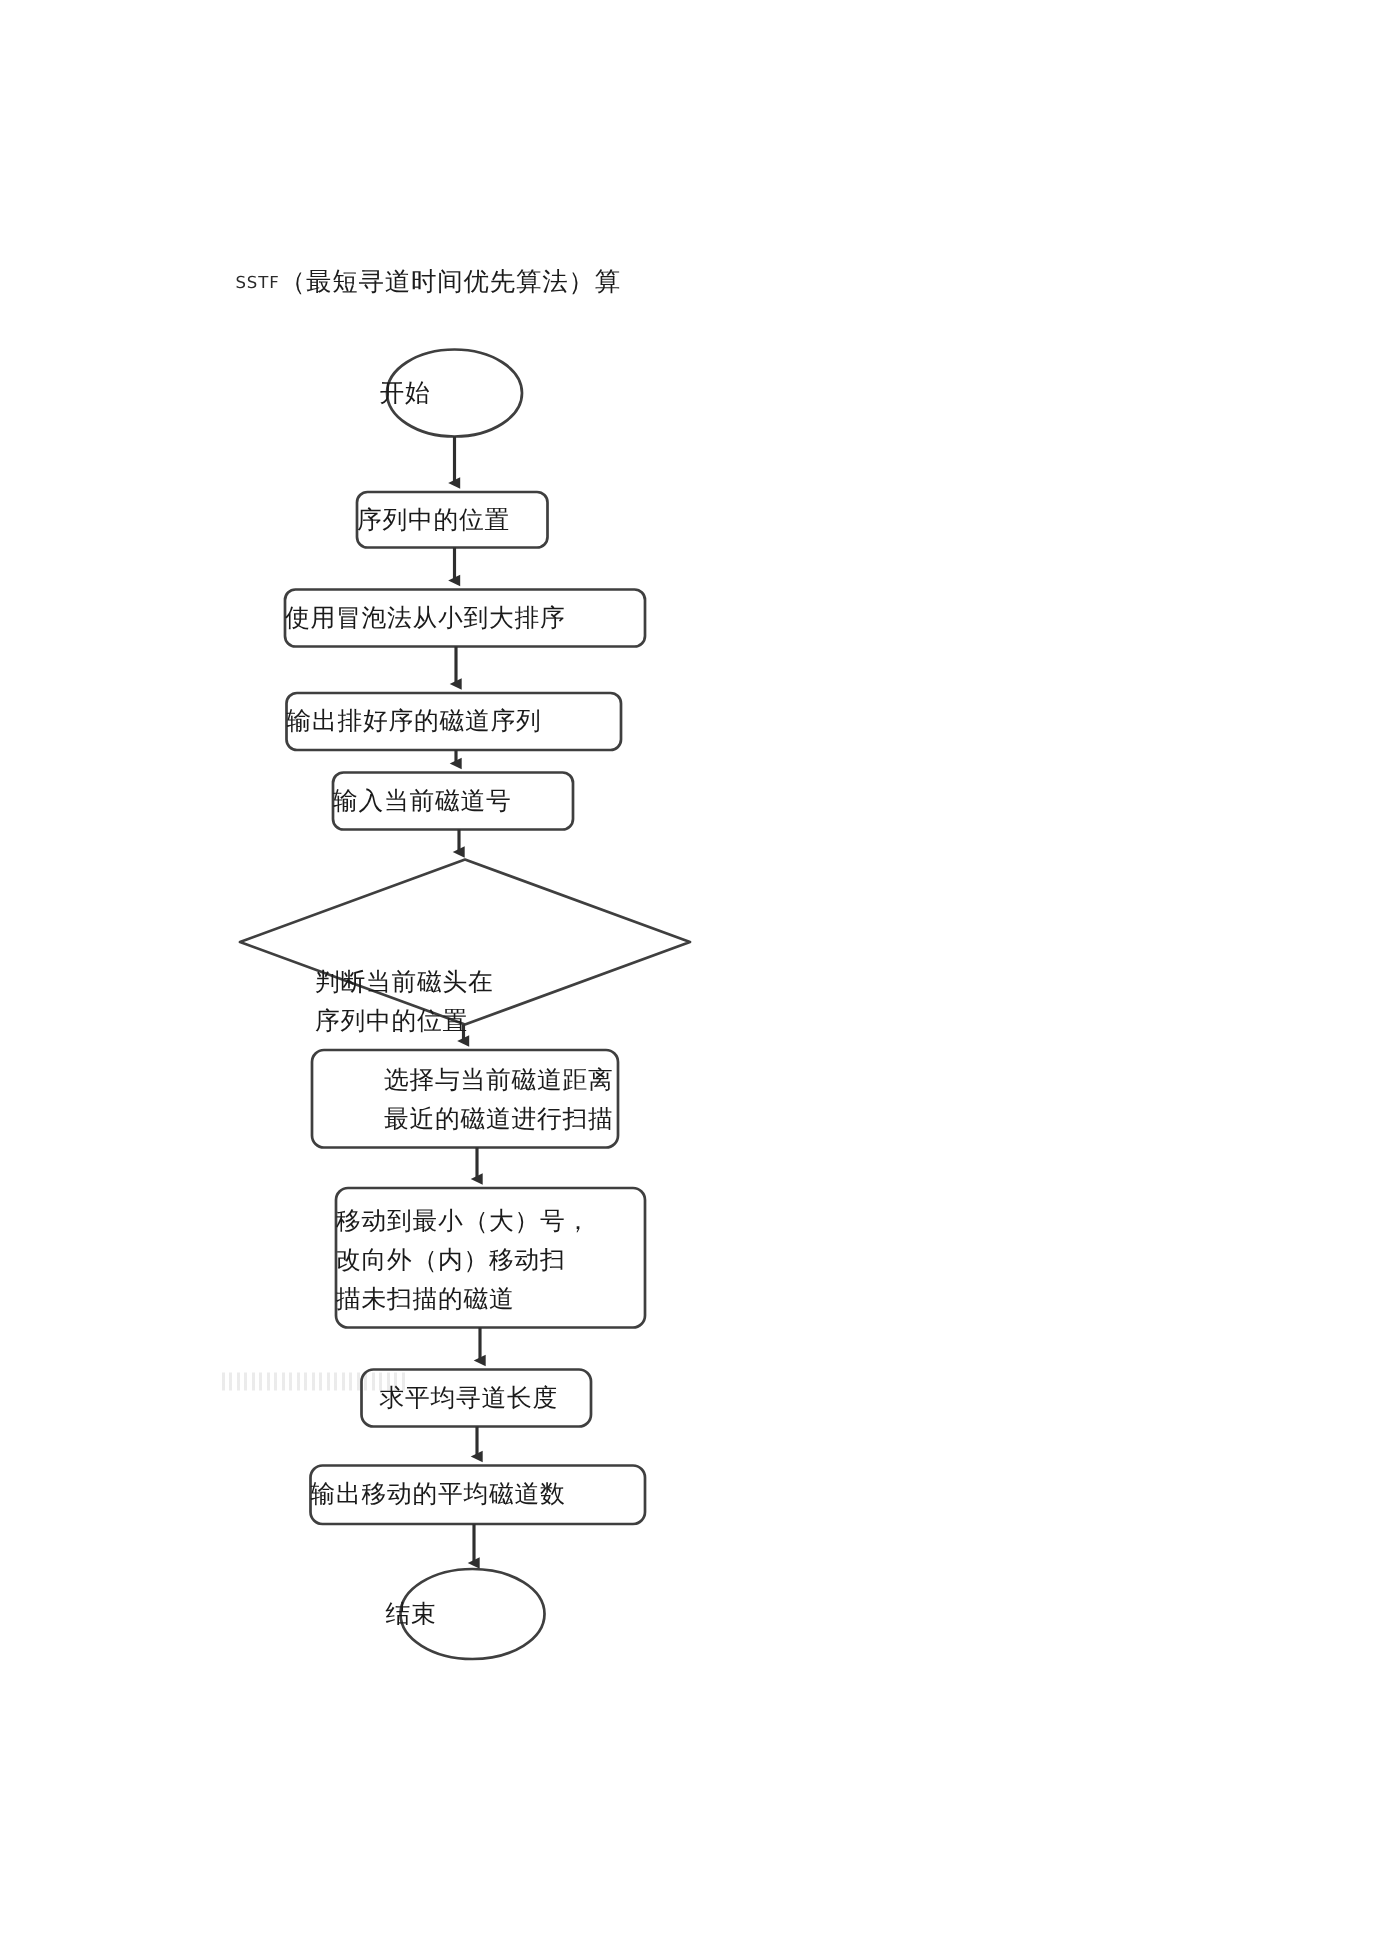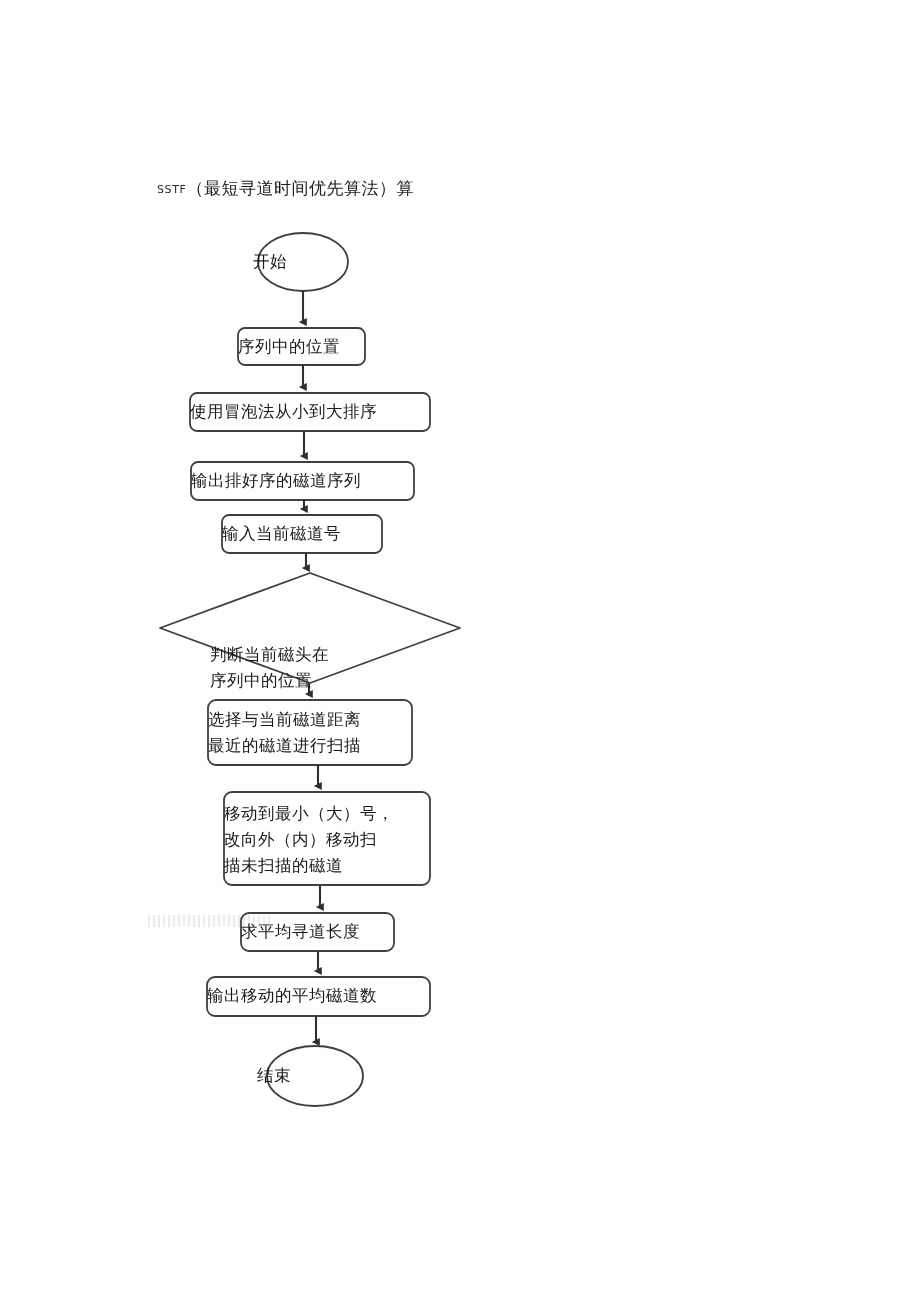--- a/index.html
+++ b/index.html
@@ -142,26 +142,26 @@
 
   <div class="node-label" style="left:191px; top:468px; width:223px;">输出排好序的磁道序列</div>
 
   <div class="node-label" style="left:190px; top:399px; width:240px;">使用冒泡法从小到大排序</div>
 
   <div class="node-label" style="left:222px; top:521px; width:191px;">输入当前磁道号</div>
 
   <div class="node-label" style="left:210px; top:602px; width:200px;margin-top:40px;">判断当前磁头在
 序列中的位置</div>
 
-  <div class="node-label" style="left:208px; top:707px; width:204px;">选择与当前磁道距离
+  <div class="node-label" style="left:208px; top:707px; width:204px;padding-left:48px;">选择与当前磁道距离
 最近的磁道进行扫描</div>
 
   <div class="node-label" style="left:224px; top:801px; width:238px;">移动到最小（大）号，
 改向外（内）移动扫
 描未扫描的磁道</div>
 
-  <div class="node-label" style="left:241px; top:919px; width:139px;">求平均寻道长度</div>
+  <div class="node-label" style="left:253px; top:919px; width:139px;">求平均寻道长度</div>
 
   <div class="node-label" style="left:207px; top:983px; width:253px;">输出移动的平均磁道数</div>
 
   <div class="node-label" style="left:257px; top:1063px; width:100px;">结束</div>
 
 </div>
 
 </body></html>

